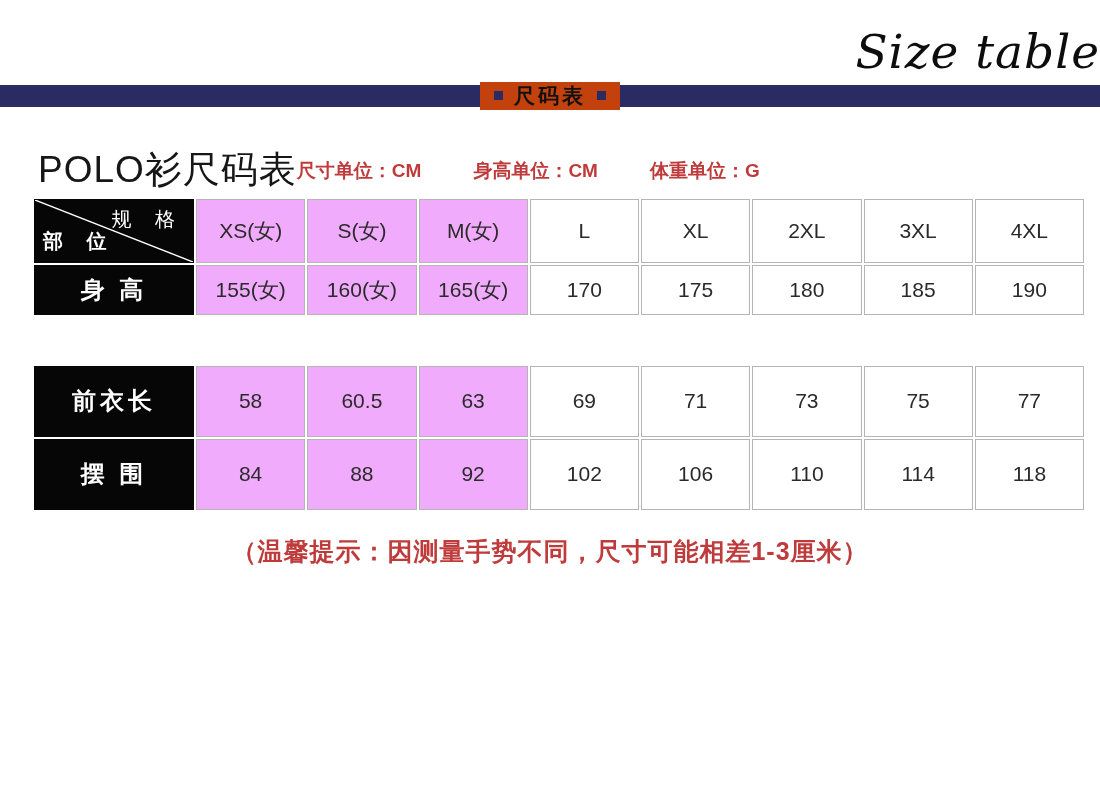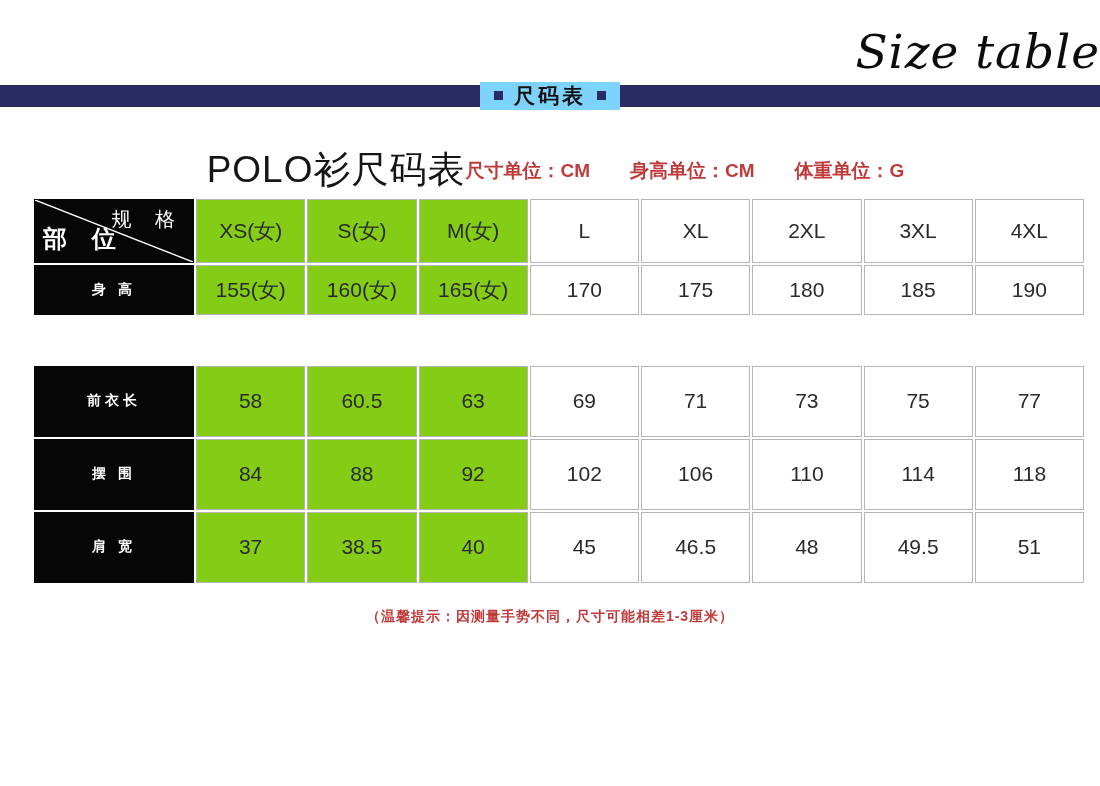--- a/index.html
+++ b/index.html
@@ -25,54 +25,54 @@
     position: relative;
     margin-top: 7px;
     height: 22px;
     background: #2b2b63;
   }
   .banner-label {
     position: absolute;
     left: 50%; top: -3px;
     transform: translateX(-50%);
     height: 28px;
-    background: #7dd3fc;
+    background: #c2410c;
     display: flex;
     align-items: center;
     gap: 11px;
     padding: 0 14px;
     white-space: nowrap;
   }
   .banner-sq {
     width: 9px; height: 9px;
     background: #2b2b63;
     flex: 0 0 auto;
   }
   .banner-text {
     font-size: 21px;
     font-weight: bold;
     letter-spacing: 3px;
     color: #111;
   }
   
   .heading-row {
     display: flex;
-    justify-content: center;
+    justify-content: flex-start;
     align-items: flex-end;
     margin: 44px 27px 9px 38px;
   }
   .polo-title {
     font-size: 37px;
     color: #161616;
     letter-spacing: 1px;
     line-height: 1;
   }
   .units {
     display: flex;
-    gap: 40px;
+    gap: 52px;
     margin-bottom: 4px;
   }
   .unit-item {
     font-size: 19px;
     font-weight: bold;
     color: #bf3b3b;
     white-space: nowrap;
   }
   
   table {
@@ -96,44 +96,44 @@
     padding: 0;
   }
   .header-row th { height: 64px; }
   .size-table .data-row th, .size-table .data-row td { height: 50px; }
   .measure-table .data-row th, .measure-table .data-row td { height: 71px; }
   .label-cell {
     background: #060606;
     border-color: #060606;
     color: #ffffff;
     font-weight: bold;
-    font-size: 14px;
+    font-size: 24px;
     letter-spacing: 4px;
   }
-  .pink { background: #84cc16; }
+  .pink { background: #f0abfc; }
   .corner-cell {
     position: relative;
     background: #060606;
     border-color: #060606;
     color: #fff;
   }
   .corner-cell svg { position: absolute; left: 0; top: 0; width: 100%; height: 100%; display: block; }
   .corner-tr {
     position: absolute; top: 6px; right: 9px;
     color: #fff; font-size: 20px; font-weight: normal; letter-spacing: 9px;
   }
   .corner-bl {
     position: absolute; bottom: 7px; left: 8px;
-    color: #fff; font-size: 24px; font-weight: bold; letter-spacing: 9px;
+    color: #fff; font-size: 20px; font-weight: bold; letter-spacing: 9px;
   }
   
   .note {
     margin-top: 23px;
     text-align: center;
-    font-size: 14px;
+    font-size: 25px;
     font-weight: bold;
     color: #bf3b3b;
     letter-spacing: 1px;
   }
 </style>
 </head>
 <body>
 
 <div class="title-en">Size table</div>
 
@@ -226,27 +226,16 @@
         <th class="label-cell">摆 围</th>
         <td class="pink">84</td>
         <td class="pink">88</td>
         <td class="pink">92</td>
         <td>102</td>
         <td>106</td>
         <td>110</td>
         <td>114</td>
         <td>118</td>
       </tr>
-      <tr class="data-row">
-        <th class="label-cell">肩 宽</th>
-        <td class="pink">37</td>
-        <td class="pink">38.5</td>
-        <td class="pink">40</td>
-        <td>45</td>
-        <td>46.5</td>
-        <td>48</td>
-        <td>49.5</td>
-        <td>51</td>
-      </tr>
     </tbody>
 </table>
 
 <div class="note">（温馨提示：因测量手势不同，尺寸可能相差1-3厘米）</div>
 
 </body></html>

